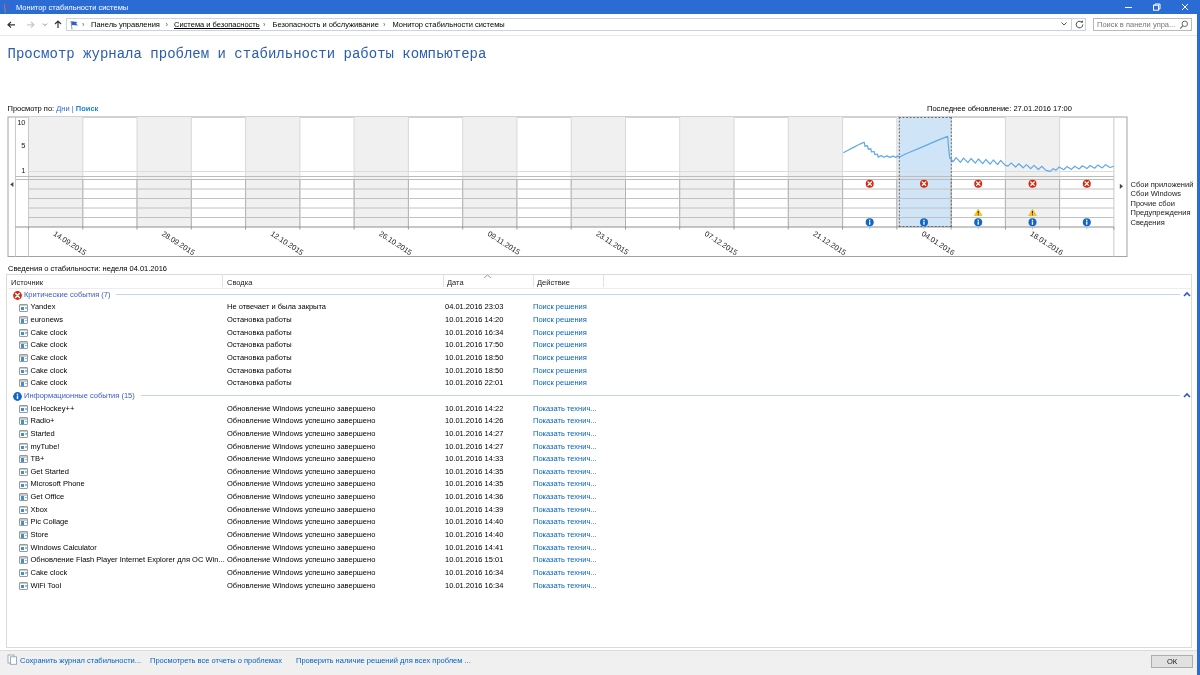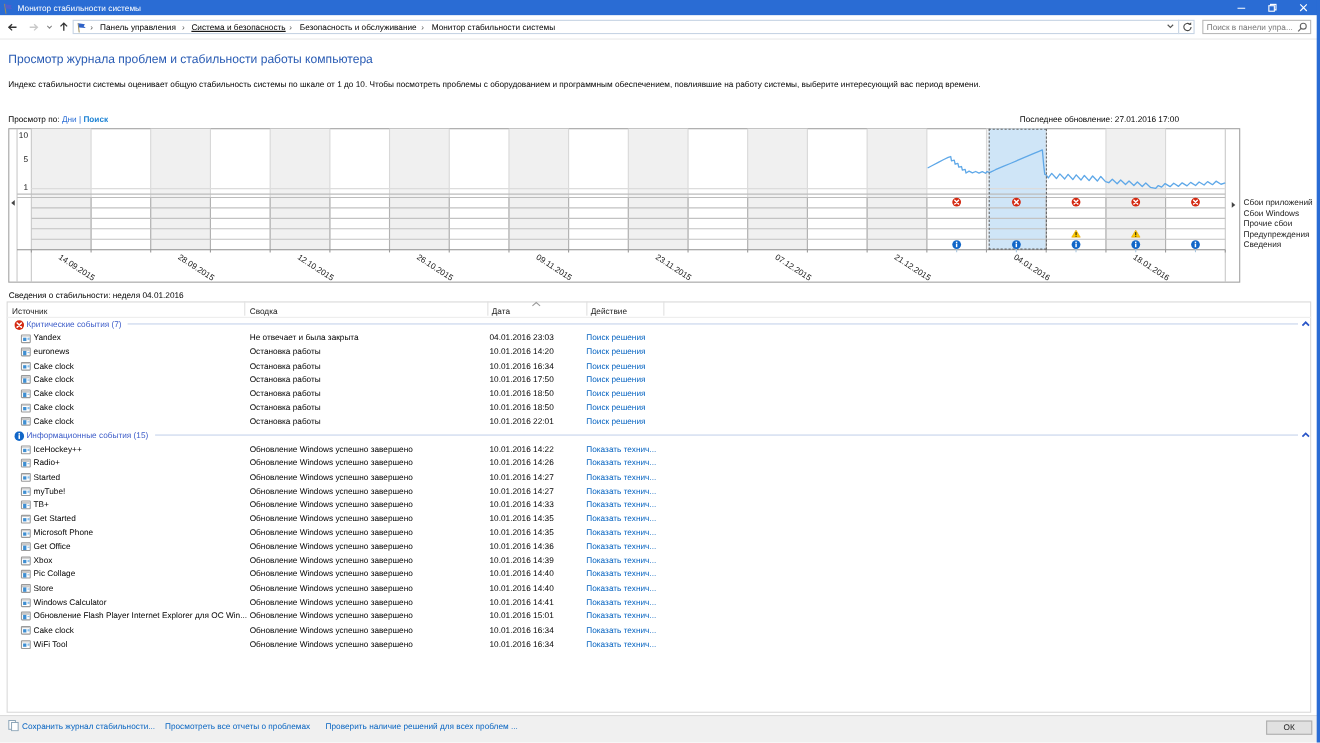--- a/index.html
+++ b/index.html
@@ -51,22 +51,21 @@
   <path d="M8.8 5.5 a3.3 3.3 0 1 1 -1.1 -2.4" fill="none" stroke="#4a4a4a" stroke-width="1"></path>
   <path d="M8.9 1.2 L8.9 3.8 L6.3 3.6 Z" fill="#4a4a4a"></path>
 </svg>
 <div class="abs" style="left:1092.5px;top:17.5px;width:99px;height:13px;background:#fff;border:1px solid #b9b9b9;"></div>
 <div class="t" style="left:1097px;top:20px;color:#767676;">Поиск в панели упра...</div>
 <svg class="abs" style="left:1179px;top:19.5px" width="10" height="10" viewBox="0 0 10 10">
   <circle cx="5.8" cy="3.8" r="2.7" fill="none" stroke="#666" stroke-width="1"></circle>
   <line x1="3.8" y1="5.8" x2="1.2" y2="8.6" stroke="#666" stroke-width="1.1"></line>
 </svg>
 
-<div class="t" style="left:7.5px;top:50px;font-size:11px;color:#2a5cb4;">Просмотр журнала проблем и стабильности работы компьютера</div>
-<div class="t" style="left:7.5px;top:72px;">Индекс стабильности системы оценивает общую стабильность системы по шкале от 1 до 10. Чтобы посмотреть проблемы с оборудованием и программным обеспечением, повлиявшие на работу системы, выберите интересующий вас период времени.</div>
+<div class="t" style="left:7.5px;top:50px;font-size:14px;color:#2a5cb4;font-family:Liberation Mono, monospace;">Просмотр журнала проблем и стабильности работы компьютера</div>
 <div class="t" style="left:7.5px;top:103.5px;">Просмотр по: <span style="color:#2a6dd5;">Дни</span> <span style="color:#2a6dd5;">|</span> <span style="color:#1d83d4;font-weight:bold;">Поиск</span></div>
 <div class="t" style="left:927px;top:103.5px;width:200px;text-align:left;">Последнее обновление: 27.01.2016 17:00</div>
 
 <svg class="abs" style="left:0;top:0" width="1200" height="675" viewBox="0 0 1200 675">
 <rect x="8" y="117" width="1119" height="139.5" fill="#ffffff" stroke="#a3a3a3" stroke-width="1"></rect>
 <rect x="28.5" y="117" width="54.27" height="110" fill="#f0f0f0"></rect>
 <rect x="137.0" y="117" width="54.27" height="110" fill="#f0f0f0"></rect>
 <rect x="245.6" y="117" width="54.27" height="110" fill="#f0f0f0"></rect>
 <rect x="354.1" y="117" width="54.27" height="110" fill="#f0f0f0"></rect>
 <rect x="462.7" y="117" width="54.27" height="110" fill="#f0f0f0"></rect>

